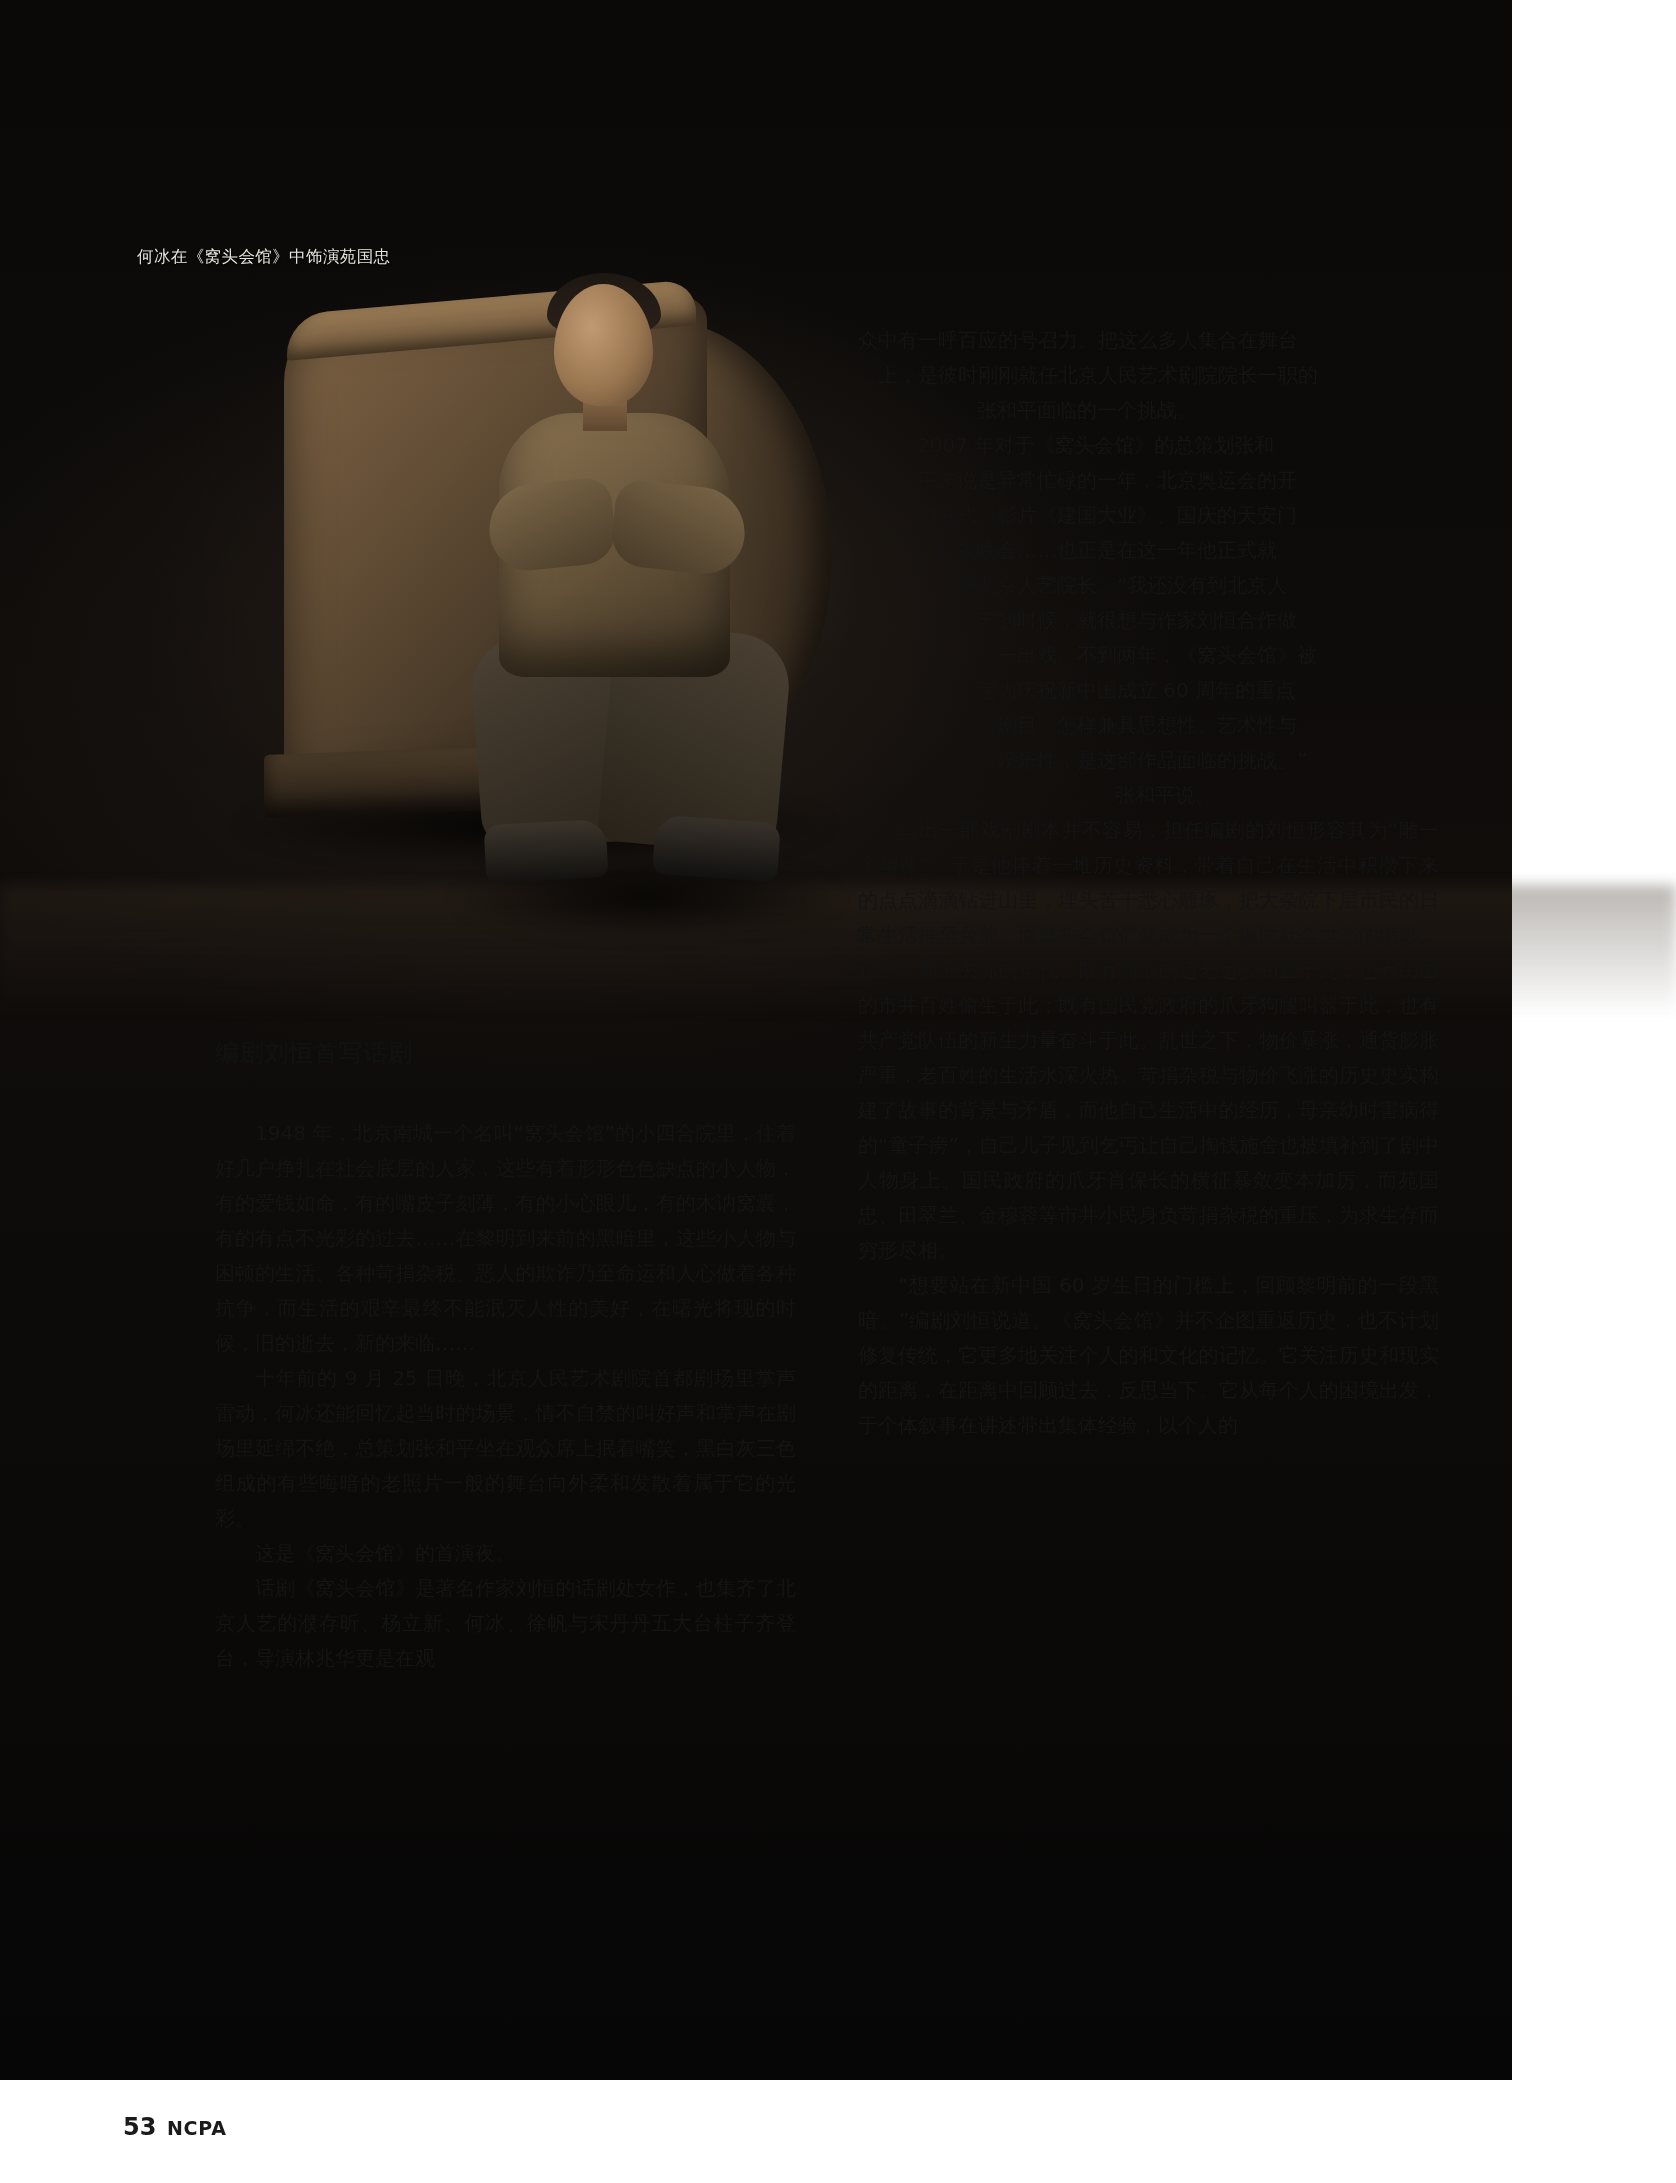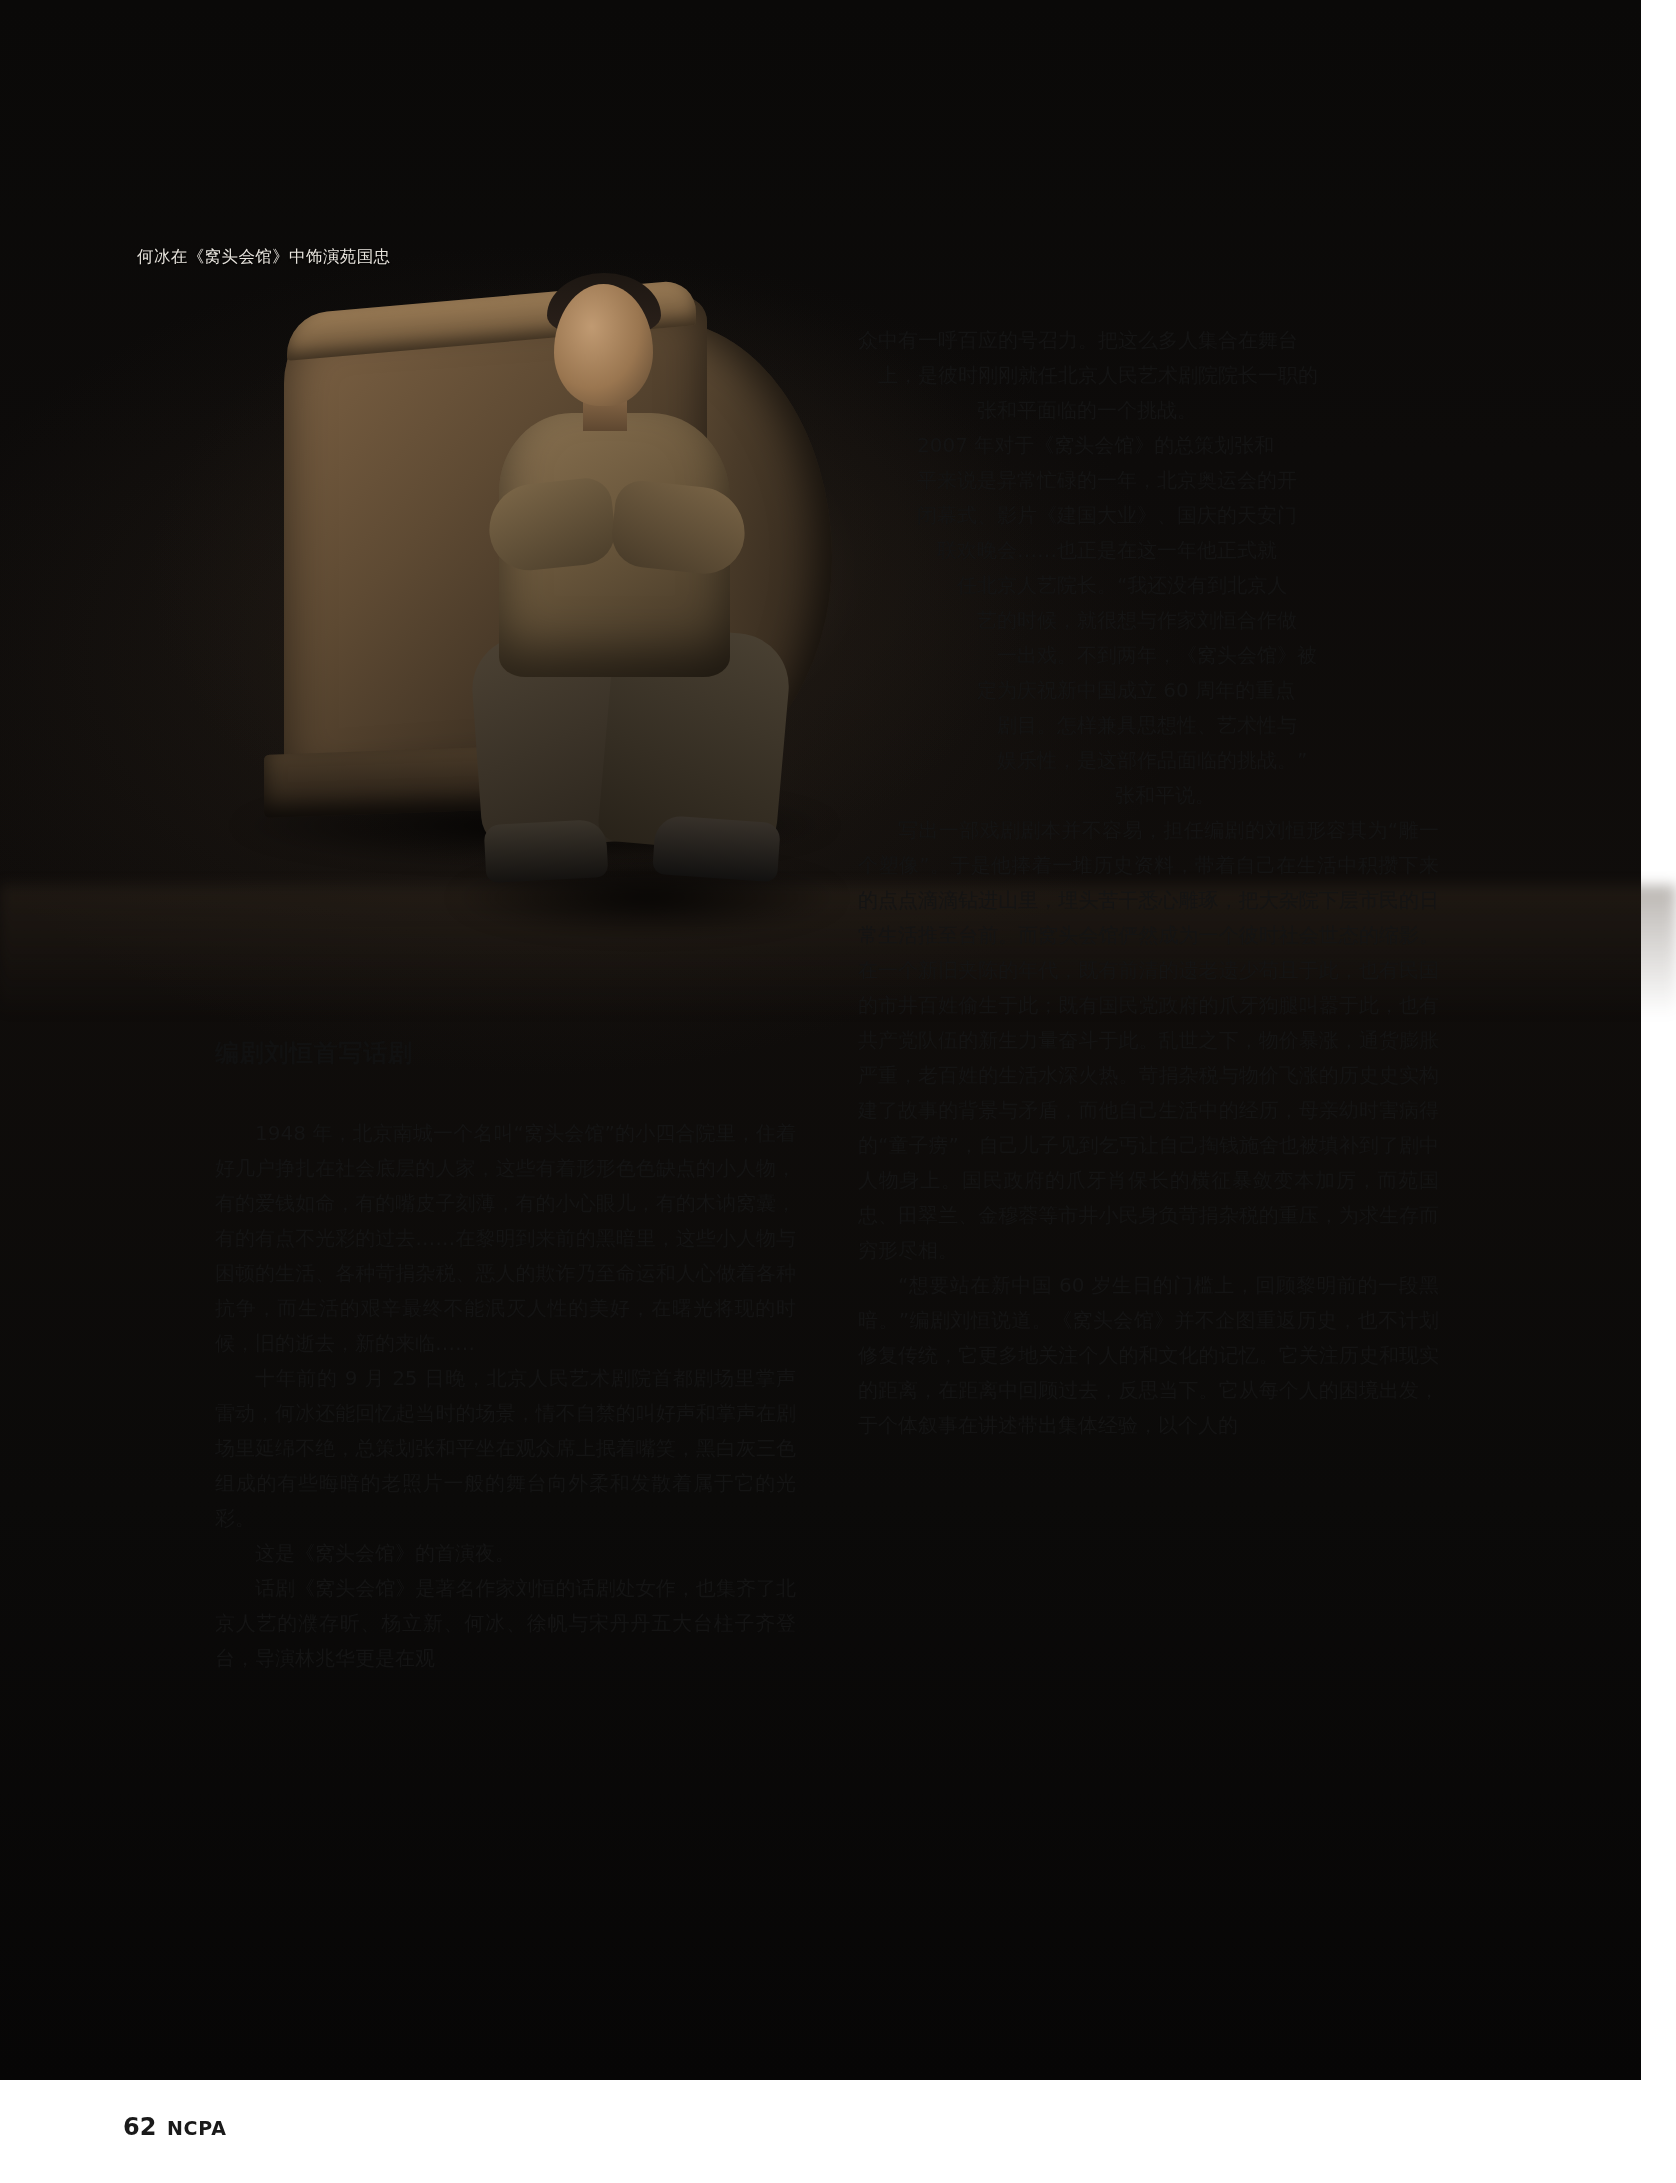--- a/index.html
+++ b/index.html
@@ -14,21 +14,21 @@
     background: #ffffff;
     overflow: hidden;
     font-family: "DejaVu Sans", "Liberation Sans", sans-serif;
   }
 
   
   .photo {
     position: absolute;
     left: 0;
     top: 0;
-    width: 1641px;
+    width: 1512px;
     height: 2080px;
     background:
       radial-gradient(ellipse 594px 409px at 594px 574px, rgba(86,70,52,0.55) 0%, rgba(40,32,24,0.25) 45%, rgba(10,9,8,0) 75%),
       radial-gradient(ellipse 924px 594px at 541px 660px, rgba(60,48,36,0.35) 0%, rgba(12,10,9,0) 70%),
       linear-gradient(180deg, #0a0908 0%, #0d0b0a 22%, #100d0b 45%, #0b0a09 72%, #070606 100%);
   }
   .photo-floor {
     position: absolute;
     left: 0;
     top: 885px;
@@ -274,18 +274,18 @@
     <div class="line ind7">一出戏。不到两年，《窝头会馆》被</div>
     <div class="line ind6">定为庆祝新中国成立 60 周年的重点</div>
     <div class="line ind7">剧目。怎样兼具思想性、艺术性与</div>
     <div class="line ind7">娱乐性，是这部作品面临的挑战。”</div>
     <div class="line ind11">张和平说。</div>
     <p>写出一部戏剧剧本并不容易，担任编剧的刘恒形容其为“雕一个塑像”。于是他捧着一堆历史资料，带着自己在生活中积攒下来的点点滴滴钻进山里，埋头苦干悉心雕琢，把大杂院下层市民的日常生活推至台前。而窝头会馆俨然成为一个彼时社会世态的缩影。在一个新旧夹陈的年代，既有前清的遗老遗少苟且于此，也有民国的市井百姓偷生于此；既有国民党政府的爪牙狗腿叫嚣于此，也有共产党队伍的新生力量奋斗于此。乱世之下，物价暴涨，通货膨胀严重，老百姓的生活水深火热。苛捐杂税与物价飞涨的历史史实构建了故事的背景与矛盾，而他自己生活中的经历，母亲幼时害病得的“童子痨”，自己儿子见到乞丐让自己掏钱施舍也被填补到了剧中人物身上。国民政府的爪牙肖保长的横征暴敛变本加厉，而苑国忠、田翠兰、金穆蓉等市井小民身负苛捐杂税的重压，为求生存而穷形尽相。</p>
     <p>“想要站在新中国 60 岁生日的门槛上，回顾黎明前的一段黑暗。”编剧刘恒说道。《窝头会馆》并不企图重返历史，也不计划修复传统，它更多地关注个人的和文化的记忆。它关注历史和现实的距离，在距离中回顾过去，反思当下。它从每个人的困境出发，于个体叙事在讲述带出集体经验，以个人的</p>
   </div>
 
   <div class="footer">
-    <span class="pageno">62</span>
+    <span class="pageno">53</span>
     <span class="brand">NCPA</span>
   </div>
 
 </div>
 
 
 </body></html>

